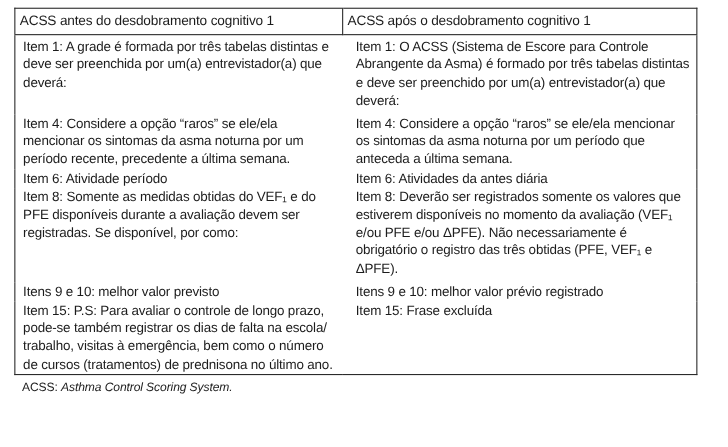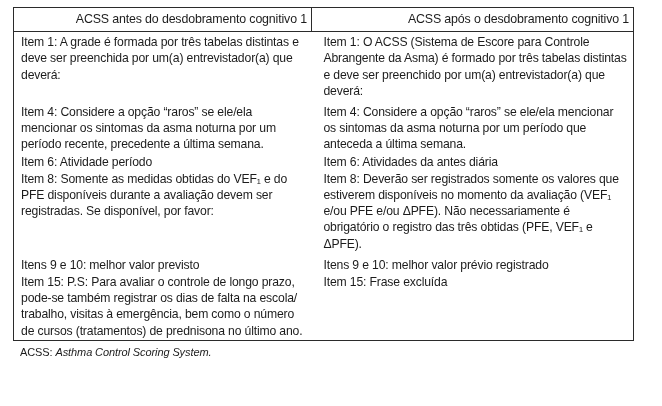--- a/index.html
+++ b/index.html
@@ -30,21 +30,21 @@
     width: 621px;
     border-collapse: collapse;
     border: 1.4px solid #2b2b2b;
     font-size: 12.2px;
     line-height: 16.2px;
     letter-spacing: -0.15px;
     table-layout: fixed;
   }
   table.quadro th {
     font-weight: normal;
-    text-align: right;
+    text-align: left;
     padding: 3px 4px 4px 4px;
     border-bottom: 1.2px solid #2b2b2b;
     font-size: 12.4px;
   }
   table.quadro th.before-col { border-right: 1.2px solid #2b2b2b; width: 48%; }
   table.quadro th.after-col  { width: 52%; }
   table.quadro td {
     vertical-align: top;
     padding: 0 6px 1px 7px;
     margin-left: 19px;
@@ -81,21 +81,21 @@
       </tr>
       <tr>
         <td class="before">Item 4: Considere a opção “raros” se ele/ela mencionar os sintomas da asma noturna por um período recente, precedente a última semana.</td>
         <td class="after">Item 4: Considere a opção “raros” se ele/ela mencionar os sintomas da asma noturna por um período que anteceda a última semana.</td>
       </tr>
       <tr>
         <td class="before">Item 6: Atividade período</td>
         <td class="after">Item 6: Atividades da antes diária</td>
       </tr>
       <tr class="pad-after">
-        <td class="before">Item 8: Somente as medidas obtidas do VEF₁ e do PFE disponíveis durante a avaliação devem ser registradas. Se disponível, por favor:</td>
+        <td class="before">Item 8: Somente as medidas obtidas do VEF₁ e do PFE disponíveis durante a avaliação devem ser registradas. Se disponível, por como:</td>
         <td class="after">Item 8: Deverão ser registrados somente os valores que estiverem disponíveis no momento da avaliação (VEF₁ e/ou PFE e/ou ΔPFE). Não necessariamente é obrigatório o registro das três obtidas (PFE, VEF₁ e ΔPFE).</td>
       </tr>
       <tr>
         <td class="before">Itens 9 e 10: melhor valor previsto</td>
         <td class="after">Itens 9 e 10: melhor valor prévio registrado</td>
       </tr>
       <tr>
         <td class="before">Item 15: P.S: Para avaliar o controle de longo prazo, pode-se também registrar os dias de falta na escola/ trabalho, visitas à emergência, bem como o número de cursos (tratamentos) de prednisona no último ano.</td>
         <td class="after">Item 15: Frase excluída</td>
       </tr>

